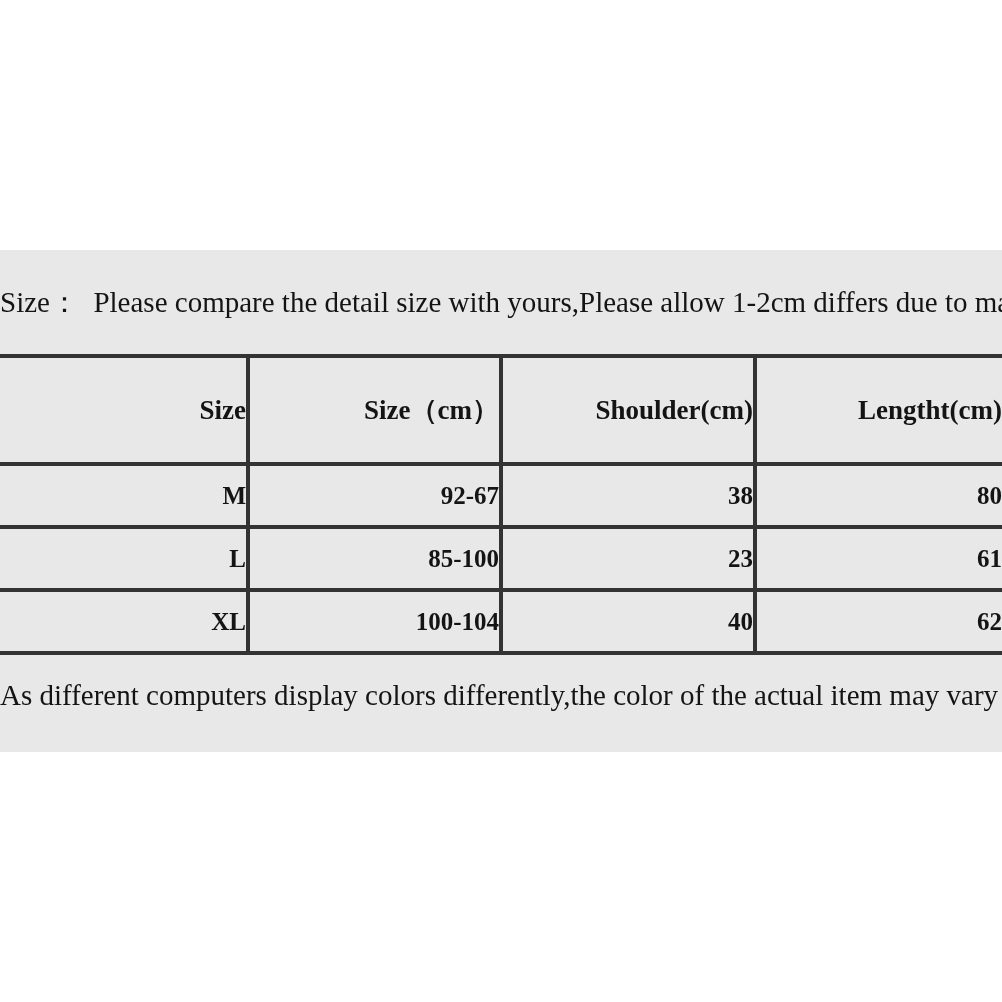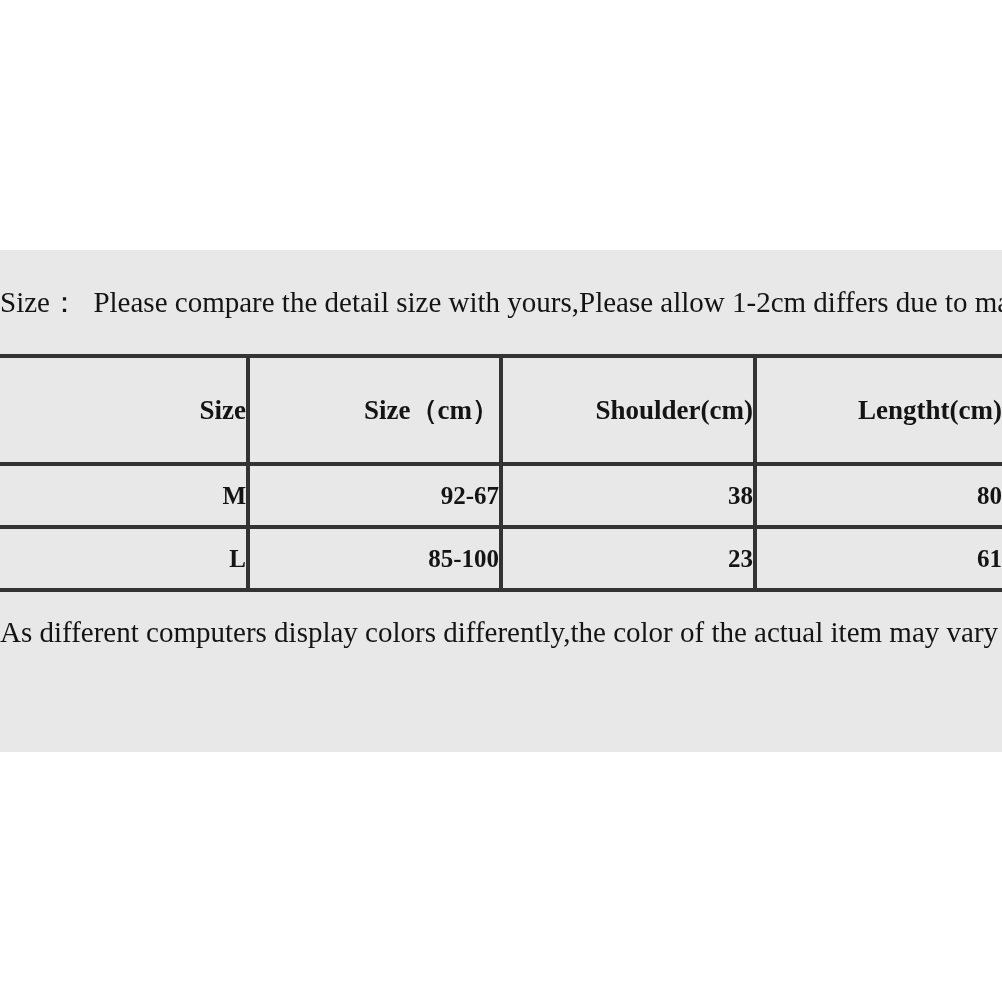--- a/index.html
+++ b/index.html
@@ -96,20 +96,26 @@
         <td>92-67</td>
         <td>38</td>
         <td>80</td>
       </tr>
       <tr>
         <td>L</td>
         <td>85-100</td>
         <td>23</td>
         <td>61</td>
       </tr>
+      <tr>
+        <td>XL</td>
+        <td>100-104</td>
+        <td>40</td>
+        <td>62</td>
+      </tr>
     </tbody>
   </table>
 
   <div class="disclaimer">
     <span>As different computers display colors differently,the color of the actual item may vary slightly from</span>
   </div>
 
 </div>
 
 </body></html>

